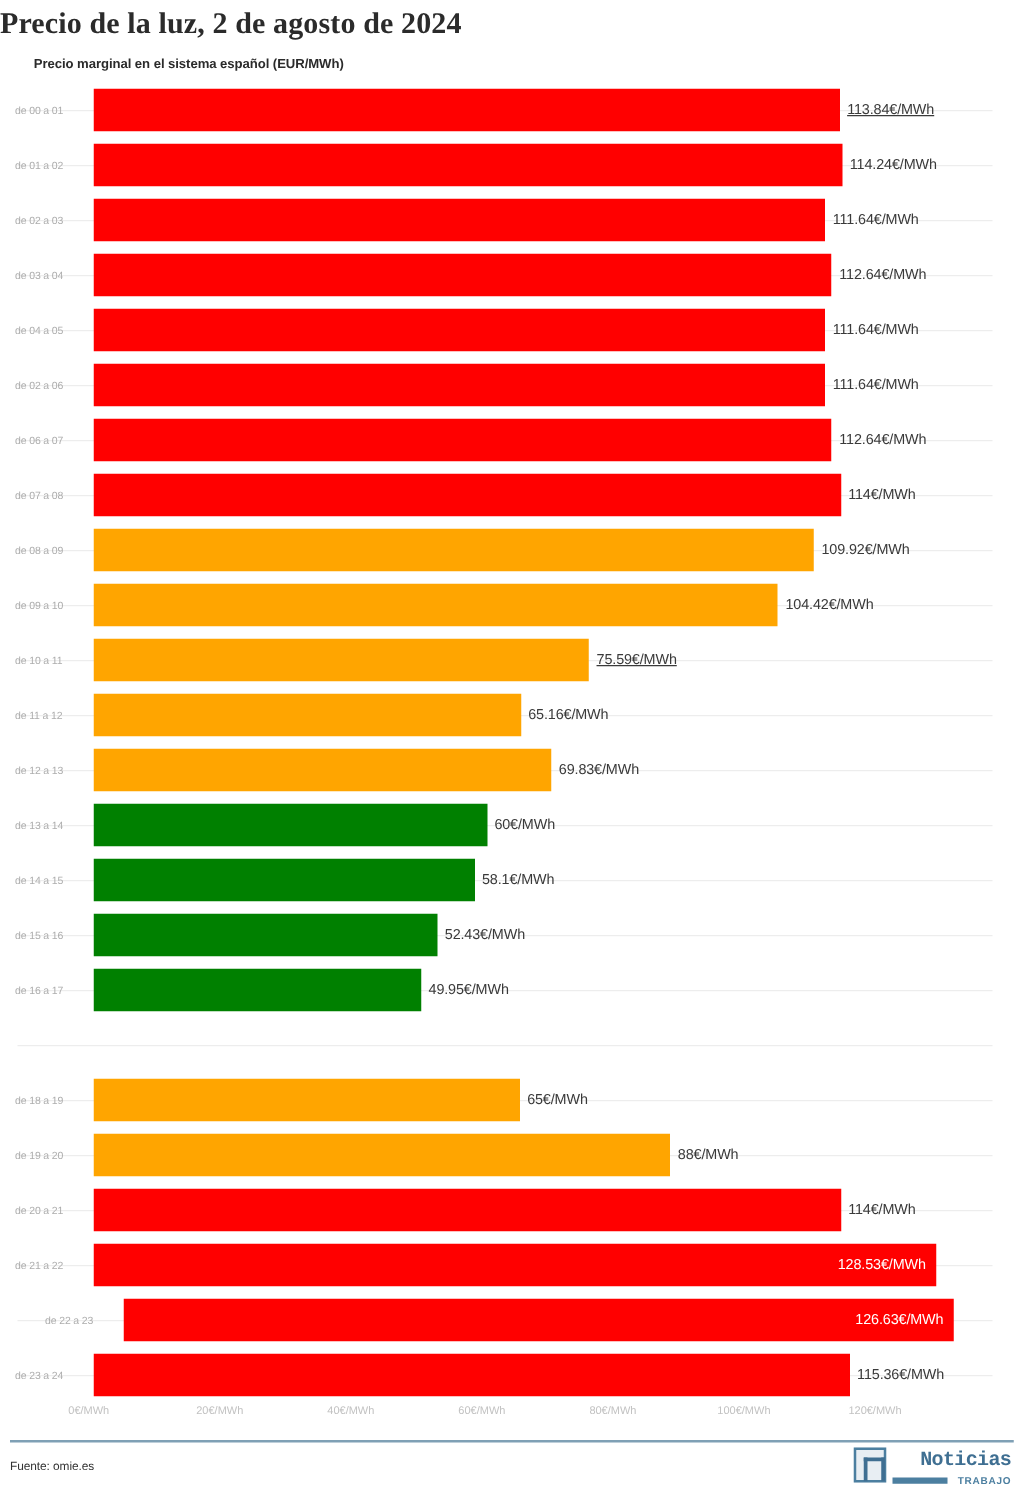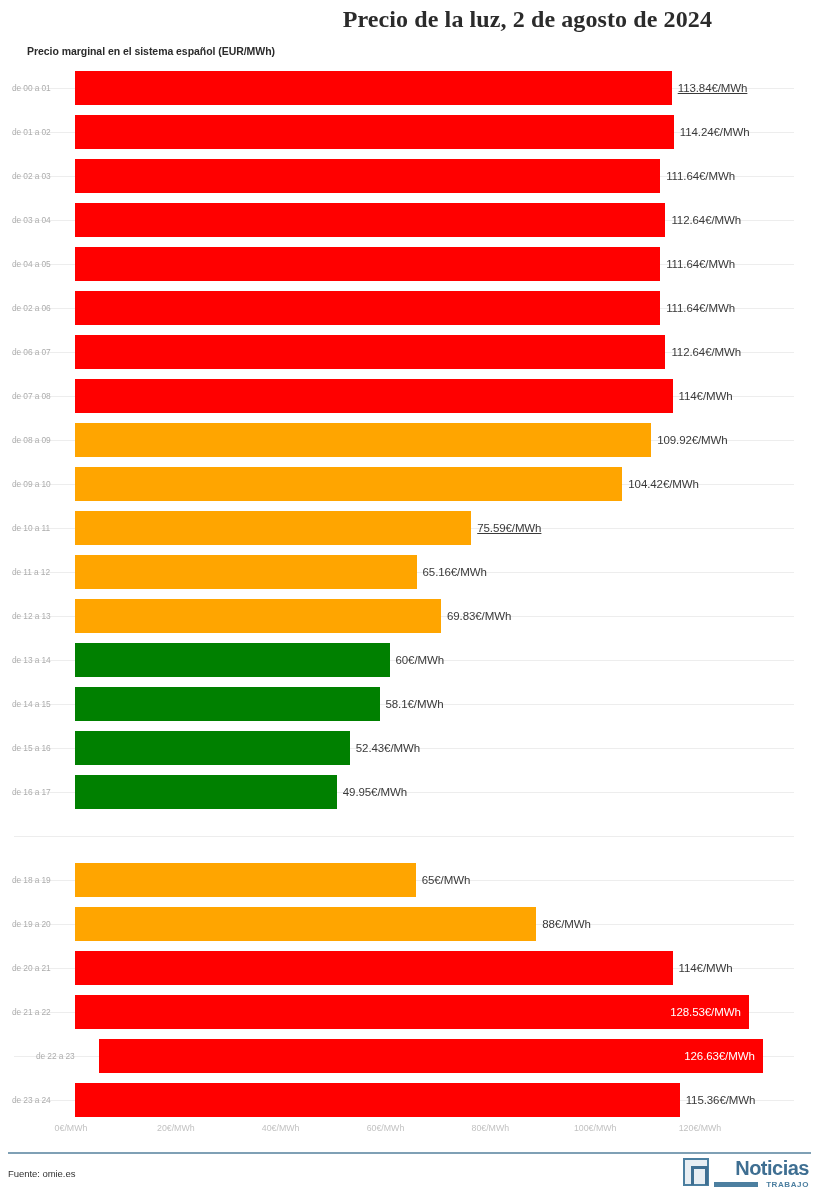--- a/index.html
+++ b/index.html
@@ -15,21 +15,21 @@
     position: relative;
     width: 819px;
     height: 1200px;
     background: #ffffff;
   }
 
   
   .title {
     position: absolute;
     top: 6px; left: 0; width: 712px;
-    text-align: right;
+    text-align: left;
     font-family: "Liberation Serif", "DejaVu Serif", serif;
     font-weight: bold;
     font-size: 24px;
     color: #2b2b2b;
     letter-spacing: 0.1px;
   }
 
   .subtitle {
     position: absolute;
     top: 45px; left: 27px;
@@ -160,22 +160,22 @@
     content: "";
     position: absolute;
     left: 6px; top: 6px;
     width: 11px; height: 16px;
     border-left: 3px solid #3f6f92;
     border-top: 3px solid #3f6f92;
     border-right: 3px solid #3f6f92;
   }
   .brand-textwrap { display: flex; flex-direction: column; align-items: flex-end; }
   .brand-name {
-    font-family: Liberation Sans, sans-serif;
-    font-size: 20px;
+    font-family: Liberation Mono, monospace;
+    font-size: 16px;
     font-weight: bold;
     line-height: 20px;
     color: #3f6f92;
     letter-spacing: -0.5px;
   }
   .brand-sub {
     display: flex;
     align-items: center;
     gap: 8px;
     margin-top: 2px;

